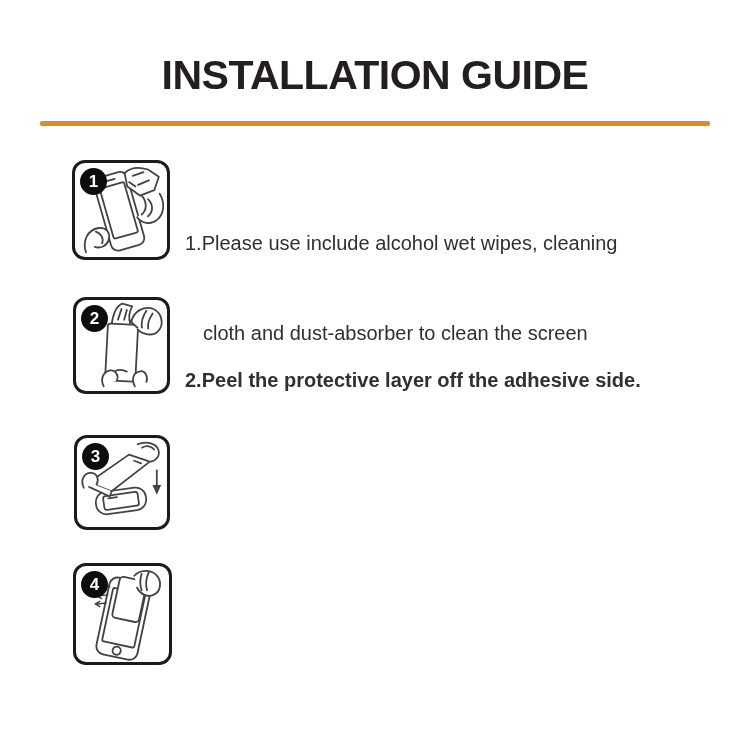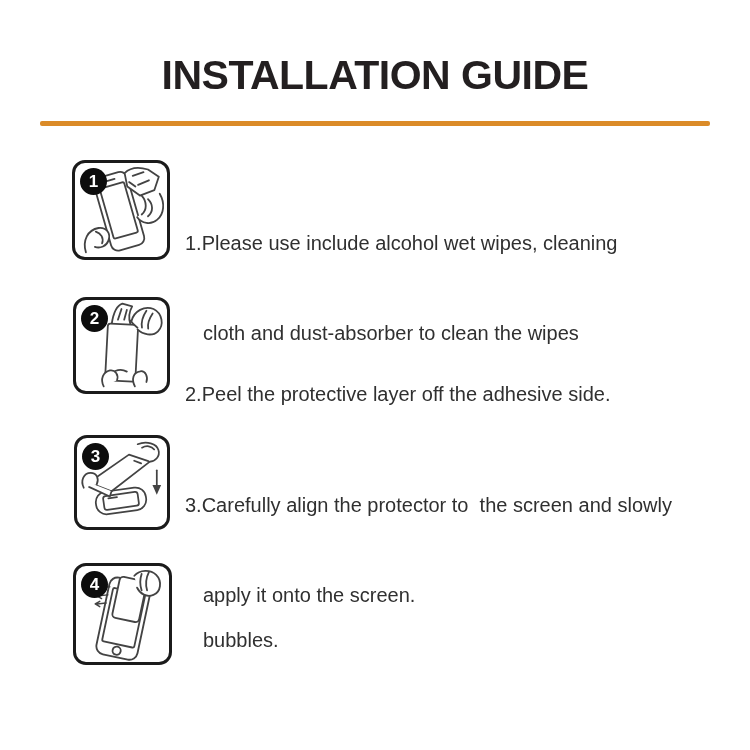--- a/index.html
+++ b/index.html
@@ -30,21 +30,21 @@
   .step-text {
     position:absolute; left:185px; color:#303030;
     font-size:20px; line-height:30px; white-space:pre;
   }
   .step-text .cont { padding-left:18px; }
   #fig1 { left:72px; top:160px; width:98px;  height:100px; }
   #fig2 { left:73px; top:297px; width:97px;  height:97px;  }
   #fig3 { left:74px; top:435px; width:96px;  height:95px;  }
   #fig4 { left:73px; top:563px; width:99px;  height:102px; }
   #txt1 { top:168px; }
-  #txt2 { top:319px; }
+  #txt2 { top:305px;font-weight:bold; }
   #txt3 { top:430px; }
   #txt4 { top:565px; }
 </style>
 </head>
 <body>
 
 <div class="page">
 
   <h1 class="title" style="color: rgb(35, 31, 32);">INSTALLATION GUIDE</h1>
   <div class="divider" style="background: rgb(219, 139, 40);"></div>
@@ -60,21 +60,21 @@
       <path d="M54,9 C60,3 70,2 80,5 L92,13 L87,28 L71,34 L57,24 Z" fill="#fff"></path>
       <path d="M63,12 L75,8 M69,22 L81,17 M59,19 L66,24"></path>
       <path d="M93,32 C99,42 98,55 90,61 C83,67 73,65 68,58" fill="#fff"></path>
       <path d="M80,38 C86,44 86,52 80,57 M73,34 C79,41 79,50 73,55"></path>
       <path d="M11,97 C7,84 13,72 25,70 C34,69 39,76 36,84 C34,90 27,93 21,91" fill="#fff"></path>
       <path d="M22,74 C28,76 31,81 29,87"></path>
     </svg>
   </div>
   <div class="step-text" id="txt1">
     <div>1.Please use include alcohol wet wipes, cleaning</div>
-    <div class="cont">cloth and dust-absorber to clean the wipes</div>
+    <div class="cont">cloth and dust-absorber to clean the screen</div>
   </div>
 
   <div class="figure" id="fig2">
     <span class="badge">2</span>
     <svg viewBox="0 0 100 100" fill="none" stroke="#434343" stroke-width="2" stroke-linecap="round" stroke-linejoin="round">
       <path d="M39,26 C41,12 45,5 51,3 L62,6 C58,13 58,20 60,26" fill="#fff"></path>
       <path d="M46,21 L50,9 M53,21 L56,10"></path>
       <g transform="rotate(3 50 60)">
         <rect x="33" y="26" width="34" height="64" rx="3" fill="#fff"></rect>
         <path d="M44,79 C48,77 53,77 57,79"></path>
@@ -100,40 +100,35 @@
       <path d="M12,50 L58,18 L82,26 L38,60 Z" fill="#fff"></path>
       <path d="M38,60 L36,66 L12,55 L12,50" fill="#fff"></path>
       <line x1="64" y1="25" x2="72" y2="28"></line>
       <path d="M68,6 C78,2 90,5 92,13 C94,20 88,26 82,26" fill="#fff"></path>
       <path d="M73,10 C78,7 84,8 87,12"></path>
       <path d="M6,56 C2,48 6,39 14,39 C21,39 24,46 21,52" fill="#fff"></path>
       <line x1="90" y1="36" x2="90" y2="55"></line>
       <path d="M85,53 L90,64 L95,53 Z" fill="#434343" stroke="none"></path>
     </svg>
   </div>
-  <div class="step-text" id="txt3">
-    <div>3.Carefully align the protector to  the screen and slowly</div>
-    <div class="cont">apply it onto the screen.</div>
-  </div>
 
   <div class="figure" id="fig4">
     <span class="badge">4</span>
     <svg viewBox="0 0 100 100" fill="none" stroke="#434343" stroke-width="2" stroke-linecap="round" stroke-linejoin="round">
       <g transform="rotate(12 50 60)">
         <rect x="27" y="12" width="46" height="86" rx="9" fill="#fff"></rect>
         <rect x="32" y="24" width="36" height="60" rx="2"></rect>
         <circle cx="50" cy="91" r="4.5"></circle>
       </g>
       <g transform="rotate(12 50 60)">
         <rect x="37" y="10" width="30" height="46" rx="4" fill="#fff"></rect>
       </g>
       <path d="M63,8 C69,1 81,1 87,7 C94,14 92,26 84,29 C77,32 69,28 66,21" fill="#fff"></path>
       <path d="M71,6 C69,12 69,18 71,24 M79,4 C76,10 75,17 77,24"></path>
       <path d="M36,20 L26,21 M29,18 L24,21 L29,24" stroke-width="1.6"></path>
       <path d="M34,29 L24,30 M27,27 L22,30 L27,33" stroke-width="1.6"></path>
       <path d="M32,38 L22,39 M25,36 L20,39 L25,42" stroke-width="1.6"></path>
     </svg>
   </div>
   <div class="step-text" id="txt4">
-    <div class="cont">bubbles.</div>
   </div>
 
 </div>
 
 </body></html>

